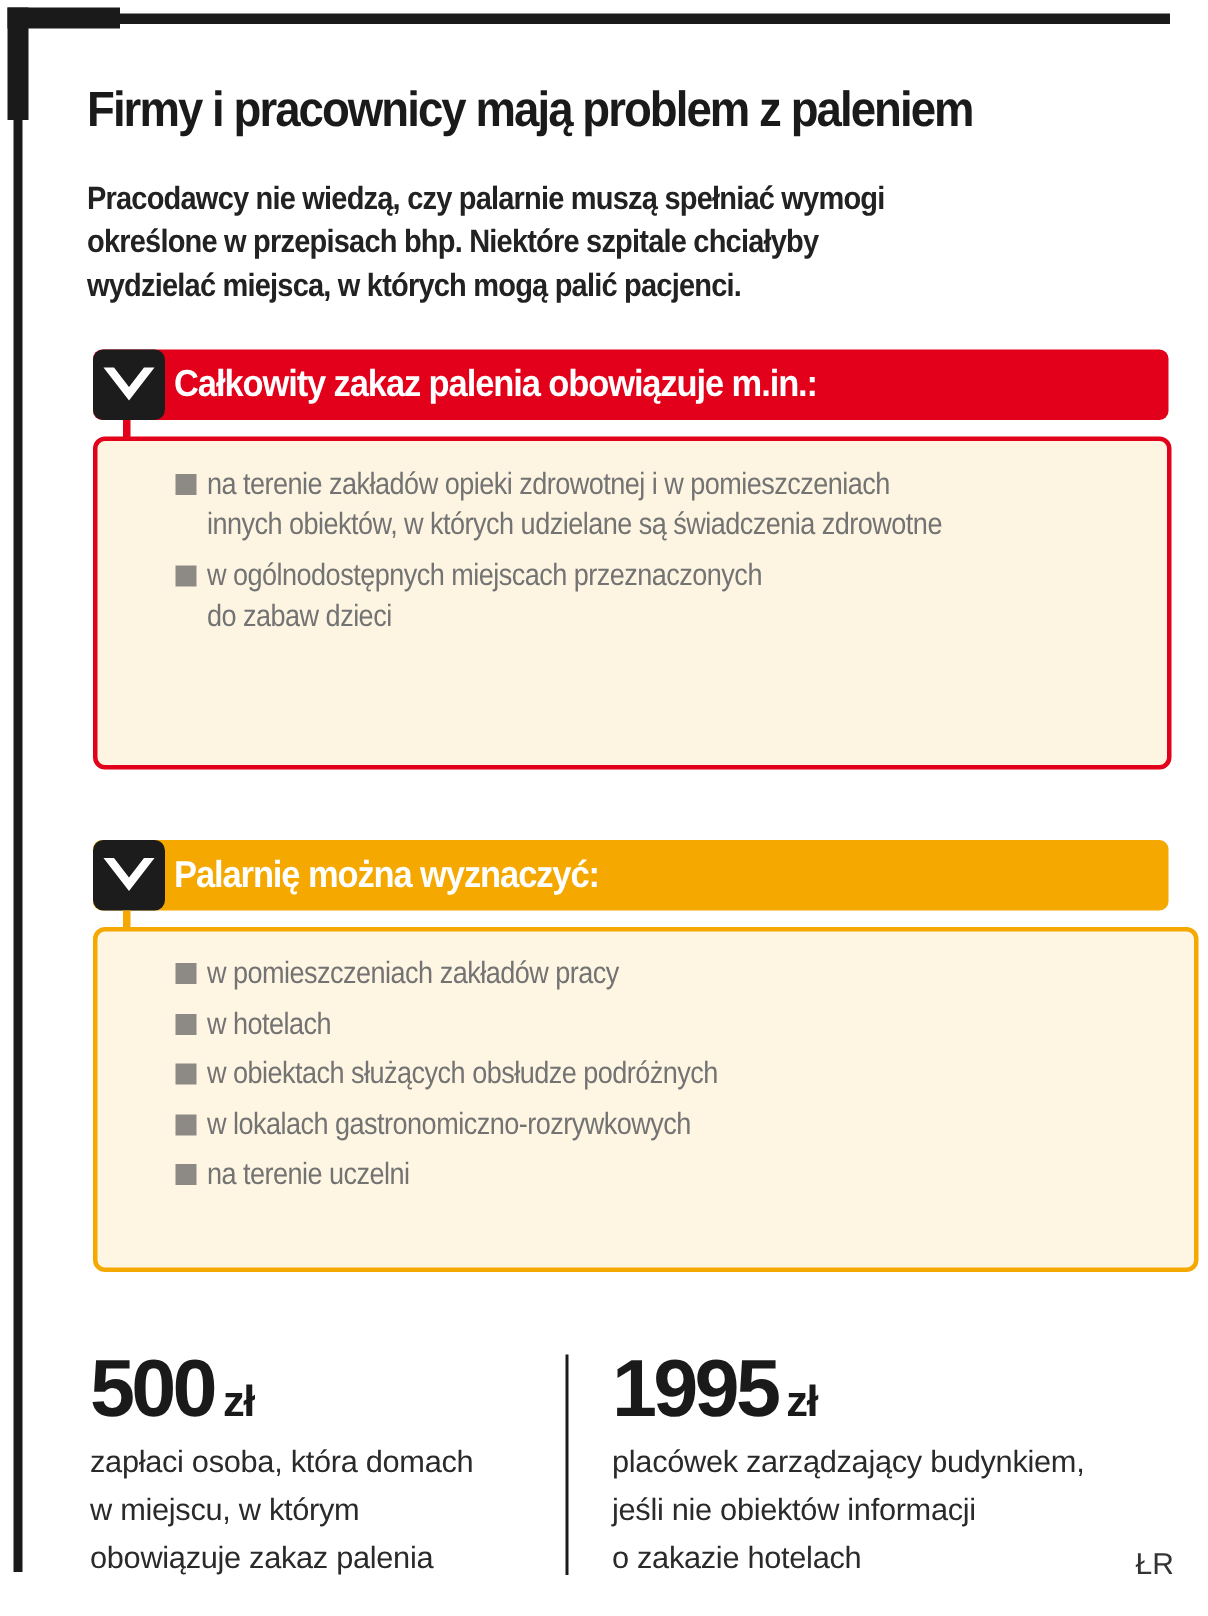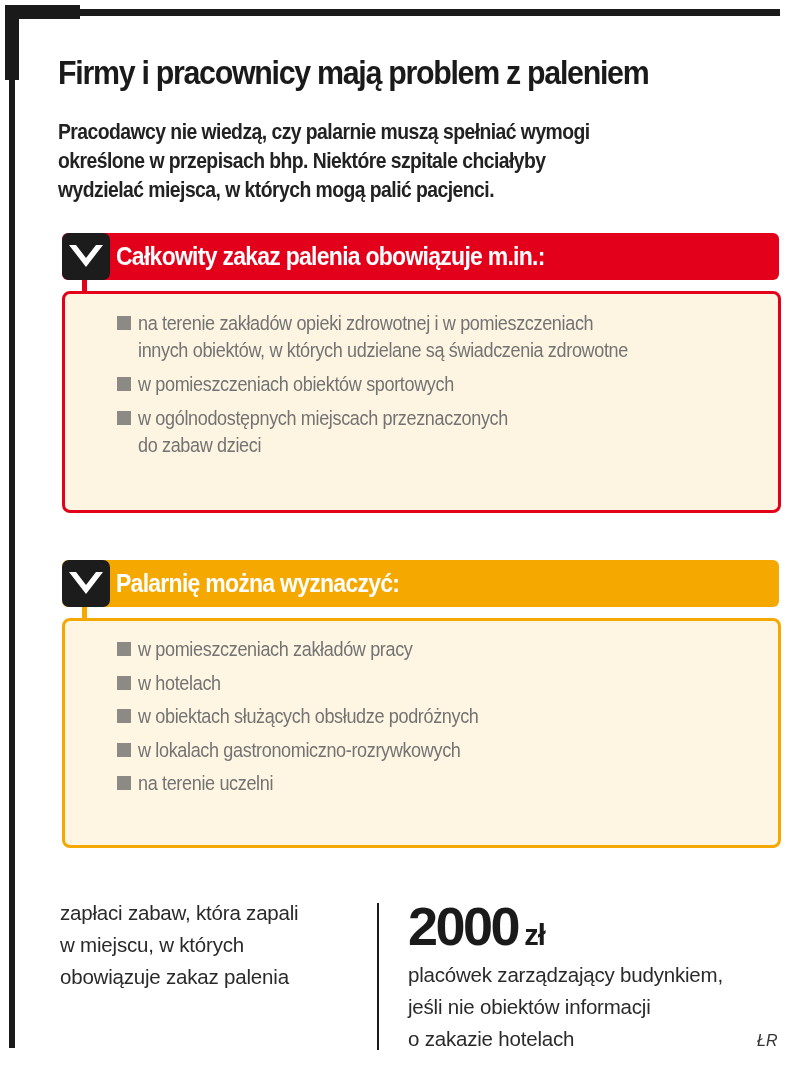--- a/index.html
+++ b/index.html
@@ -33,21 +33,21 @@
                    white-space: nowrap; letter-spacing: -0.8px; transform: scaleX(0.92); transform-origin: left top; }
   .section-title.red { top: 242px; }
   .section-title.orange { top: 569px; }
 
   .connector { position: absolute; left: 82px; width: 5px; }
   .connector.red { top: 280px; height: 12px; background: #e2001a; }
   .connector.orange { top: 607px; height: 12px; background: #f5a800; }
 
   .list-box { position: absolute; left: 62px; width: 713px; border-radius: 8px; background: #fdf5e2; }
   .list-box.red { top: 291px; height: 216px; border: 3px solid #e2001a; }
-  .list-box.orange { top: 618px; height: 224px; border: 3px solid #f5a800; background: #fef6e3; }
+  .list-box.orange { top: 618px; height: 224px; border: 3px solid #f5a800; background: #fef6e3; padding-left: 18px; }
 
   .list { position: absolute; left: 0; top: 0; list-style: none; margin: 0; padding: 0; }
   .list-item { position: relative; padding-left: 73px; font-size: 20.5px; line-height: 27px;
                color: #737373; letter-spacing: -0.4px; }
   .list-item .bullet { position: absolute; left: 52px; top: 7px; width: 14px; height: 14px; background: #8d8a85; }
   .list-item .text { display: block; transform: scaleX(0.88); transform-origin: left top; white-space: nowrap; }
   .list-item .line { display: block; }
 
   .red-list { top: 15px; }
   .red-list .list-item { margin-bottom: 7px; }
@@ -58,21 +58,21 @@
   .fine { position: absolute; top: 895px; }
   .fine.left { left: 60px; }
   .fine.right { left: 408px; }
   .fine-amount { font-weight: bold; white-space: nowrap; color: #1a1a1a; }
   .fine-amount .num { font-size: 54px; letter-spacing: -2.5px; }
   .fine-amount .cur { font-size: 29px; margin-left: 6px; letter-spacing: -1px; }
   .fine-desc { margin-top: 2px; font-size: 20.5px; line-height: 32px; color: #2a2a2a; letter-spacing: -0.2px; white-space: nowrap; }
   .fine-desc span { display: block; }
 
   .divider { position: absolute; left: 377px; top: 903px; width: 2px; height: 147px; background: #1a1a1a; }
-  .credit { position: absolute; left: 757px; top: 1032px; font-size: 16px; color: #333; font-style: italic; }
+  .credit { position: absolute; left: 757px; top: 1032px; font-size: 20px; color: #333; }
 </style>
 </head>
 <body>
 
 <div class="frame-top-thick"></div>
 <div class="frame-top-thin"></div>
 <div class="frame-left-thick"></div>
 <div class="frame-left-thin"></div>
 
 <h1 class="title">Firmy i pracownicy mają problem z paleniem</h1>
@@ -90,26 +90,20 @@
 </div>
 <div class="section-title red">Całkowity zakaz palenia obowiązuje m.in.:</div>
 <div class="connector red"></div>
 <div class="list-box red">
   <ul class="list red-list" id="ban-list">
       <li class="list-item">
         <span class="bullet"></span>
         <span class="text">
           <span class="line">na terenie zakładów opieki zdrowotnej i w pomieszczeniach</span>
           <span class="line">innych obiektów, w których udzielane są świadczenia zdrowotne</span>
-        </span>
-      </li>
-      <li class="list-item">
-        <span class="bullet"></span>
-        <span class="text">
-          <span class="line">w pomieszczeniach obiektów sportowych</span>
         </span>
       </li>
       <li class="list-item">
         <span class="bullet"></span>
         <span class="text">
           <span class="line">w ogólnodostępnych miejscach przeznaczonych</span>
           <span class="line">do zabaw dzieci</span>
         </span>
       </li>
     </ul>
@@ -152,30 +146,33 @@
       <li class="list-item">
         <span class="bullet"></span>
         <span class="text">
           <span class="line">na terenie uczelni</span>
         </span>
       </li>
     </ul>
 </div>
 
 <div class="fine left">
+  <div class="fine-amount">
+    <span class="num">500</span><span class="cur">zł</span>
+  </div>
   <div class="fine-desc">
-    <span>zapłaci zabaw, która zapali</span>
-    <span>w miejscu, w których</span>
+    <span>zapłaci osoba, która domach</span>
+    <span>w miejscu, w którym</span>
     <span>obowiązuje zakaz palenia</span>
   </div>
 </div>
 <div class="divider"></div>
 <div class="fine right">
   <div class="fine-amount">
-    <span class="num">2000</span><span class="cur">zł</span>
+    <span class="num">1995</span><span class="cur">zł</span>
   </div>
   <div class="fine-desc">
     <span>placówek zarządzający budynkiem,</span>
     <span>jeśli nie obiektów informacji</span>
     <span>o zakazie hotelach</span>
   </div>
 </div>
 <div class="credit">ŁR</div>
 
 </body></html>

